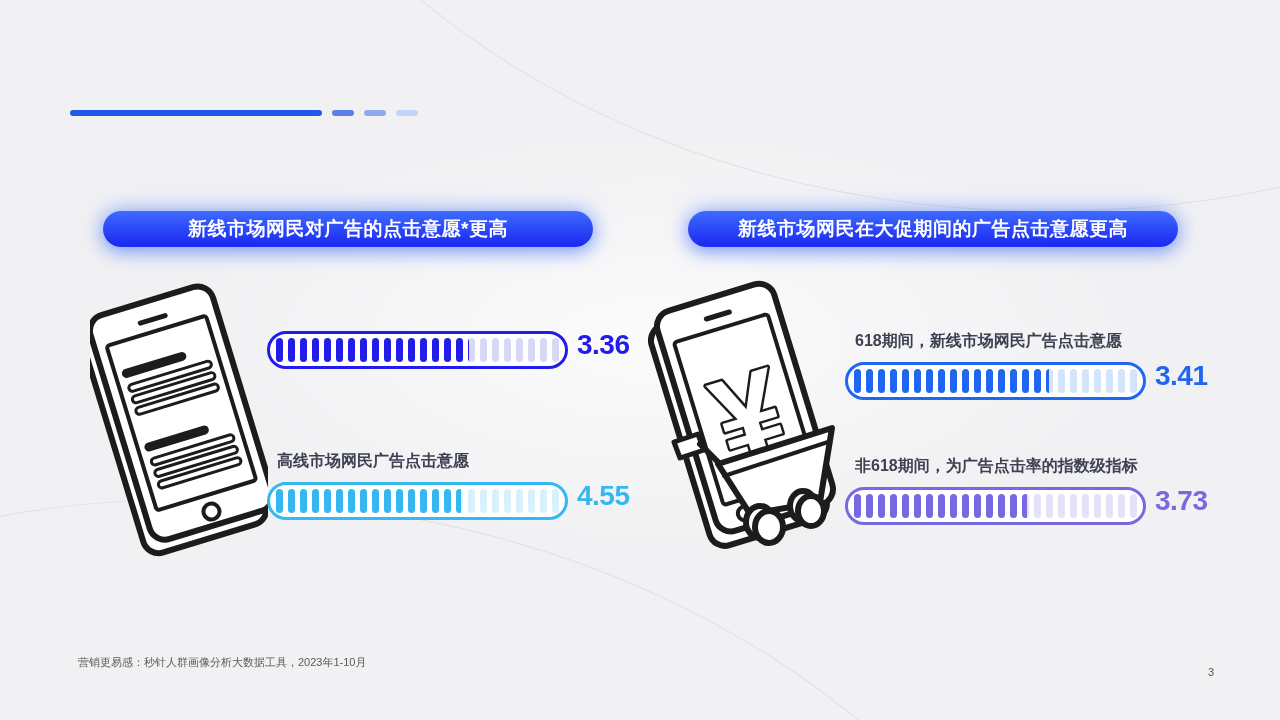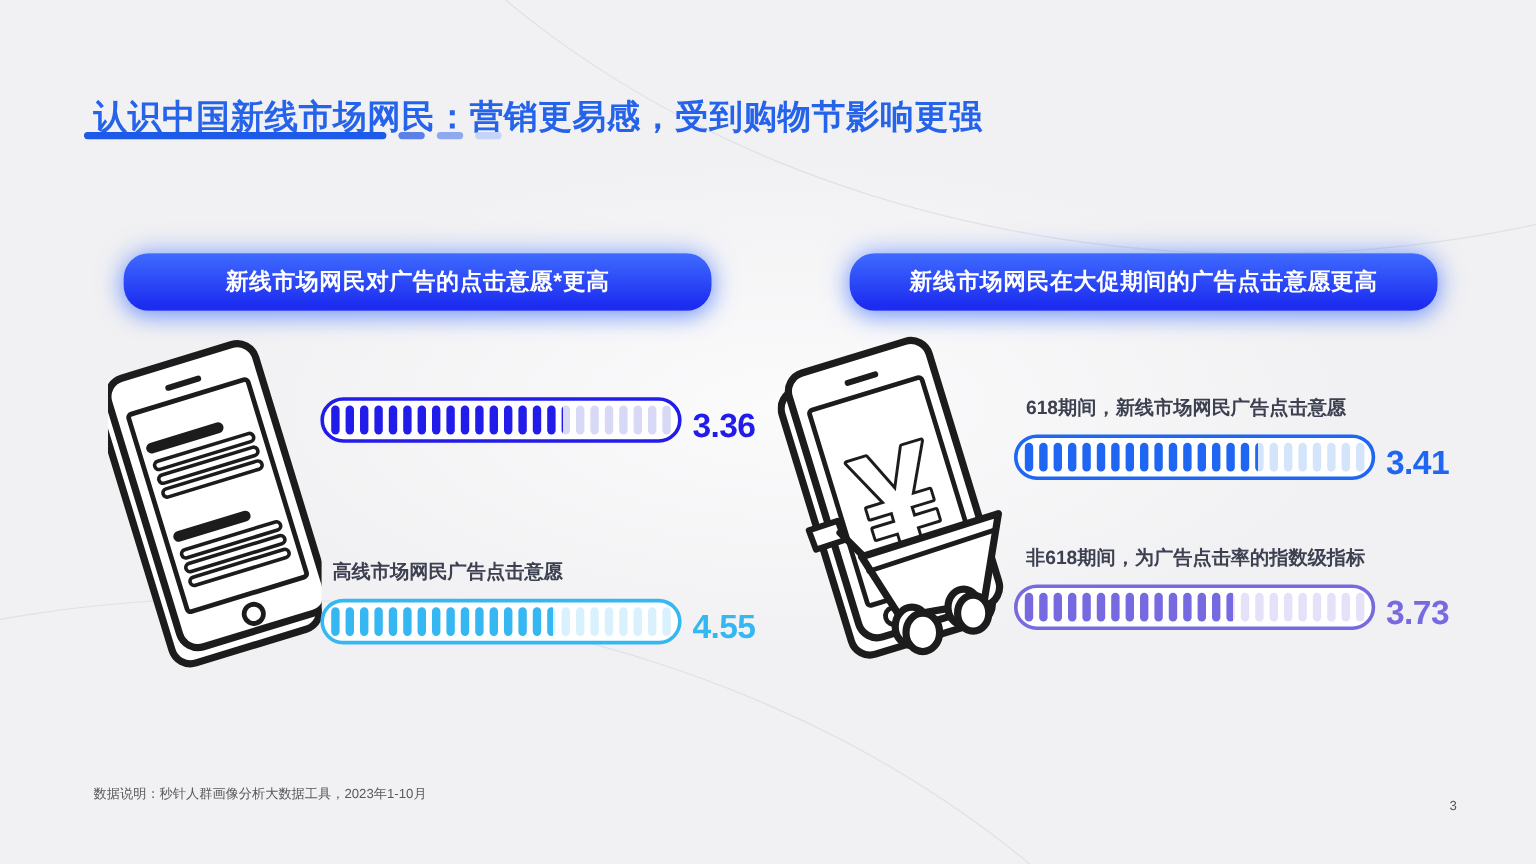--- a/index.html
+++ b/index.html
@@ -13,55 +13,54 @@
 
   .title{position:absolute;left:78px;top:60px;font-size:28px;font-weight:700;
     color:var(--accent,#2563eb);letter-spacing:.5px;white-space:nowrap;}
   .underline{position:absolute;left:70px;top:110px;display:flex;gap:10px;align-items:center;}
   .underline span{height:6px;border-radius:3px;display:block;}
   .u-long{width:252px;background:#1d5ae9;}
   .u-d1{width:22px;background:#5b80e7;}
   .u-d2{width:22px;background:#8ea9ef;}
   .u-d3{width:22px;background:#c5d3f8;}
 
-  .banner{position:absolute;top:211px;width:490px;height:48px;border-radius:21px;
+  .banner{position:absolute;top:211px;width:490px;height:36px;border-radius:21px;
     display:flex;align-items:center;justify-content:center;
     color:#fff;font-size:19px;font-weight:700;letter-spacing:.5px;
     background:linear-gradient(180deg,#3f6bff 0%,#1c2cf0 92%);
     box-shadow:0 0 22px rgba(60,110,255,.55),0 6px 16px rgba(60,110,255,.35);}
   .banner.left{left:103px}
-  .banner.right{left:708px}
+  .banner.right{left:688px}
 
   .illu{position:absolute;}
   .illu.tablet{left:90px;top:280px;}
   .illu.phone{left:648px;top:264px;}
   .illu svg{display:block}
   .line-art{stroke:#1c1c1c;stroke-linecap:round;stroke-linejoin:round;}
 
   .bar-block{position:absolute;width:370px;}
   .bar-label{font-size:16px;font-weight:700;color:#3d4050;line-height:19px;
     margin:0 0 12px 10px;white-space:nowrap;}
-  .bar-row{display:flex;align-items:flex-end;gap:9px;}
+  .bar-row{display:flex;align-items:flex-start;gap:9px;}
   .pill-bar{display:flex;gap:5px;background:#fff;border:3px solid #333;
     border-radius:19px;padding:4px 6px;flex:none;}
   .pill{width:7px;height:24px;border-radius:3.5px;flex:none;}
   .bar-value{font-size:28px;font-weight:700;letter-spacing:-.5px;line-height:1;}
 
   .footnote{position:absolute;left:78px;top:654px;font-size:11px;color:#595959;line-height:17px;}
   .page-num{position:absolute;right:66px;top:666px;font-size:11px;color:#555;}
 </style>
 </head>
 <body>
 
 <div class="slide" style="--accent: #2563eb;">
   <div class="bg-glow"></div>
   <div class="bg-curve tr"></div>
   <div class="bg-curve bl"></div>
 
-  <h1 class="title">认识中国新线市场网民：营销更易感，受到购物节影响更强</h1>
   <div class="underline">
     <span class="u-long"></span>
     <span class="u-d1"></span>
     <span class="u-d2"></span>
     <span class="u-d3"></span>
   </div>
 
   <div class="banner left">新线市场网民对广告的点击意愿*更高</div>
   <div class="banner right">新线市场网民在大促期间的广告点击意愿更高</div>
 
@@ -133,21 +132,21 @@
           <span class="pill" style="background: rgb(216, 216, 247);"></span>
           <span class="pill" style="background: rgb(216, 216, 247);"></span>
           <span class="pill" style="background: rgb(216, 216, 247);"></span>
           <span class="pill" style="background: rgb(216, 216, 247);"></span>
           <span class="pill" style="background: rgb(216, 216, 247);"></span>
         </div>
       <div class="bar-value" style="color: rgb(34, 28, 234);">3.36</div>
     </div>
   </div>
 
-  <div class="bar-block" style="left:267px;top:468px">
+  <div class="bar-block" style="left:267px;top:451px">
     <div class="bar-label">高线市场网民广告点击意愿</div>
     <div class="bar-row">
       <div class="pill-bar" style="border-color: rgb(53, 183, 241);">
           <span class="pill" style="background: rgb(53, 183, 241);"></span>
           <span class="pill" style="background: rgb(53, 183, 241);"></span>
           <span class="pill" style="background: rgb(53, 183, 241);"></span>
           <span class="pill" style="background: rgb(53, 183, 241);"></span>
           <span class="pill" style="background: rgb(53, 183, 241);"></span>
           <span class="pill" style="background: rgb(53, 183, 241);"></span>
           <span class="pill" style="background: rgb(53, 183, 241);"></span>
@@ -233,16 +232,16 @@
           <span class="pill" style="background: rgb(229, 225, 249);"></span>
           <span class="pill" style="background: rgb(229, 225, 249);"></span>
           <span class="pill" style="background: rgb(229, 225, 249);"></span>
           <span class="pill" style="background: rgb(229, 225, 249);"></span>
         </div>
       <div class="bar-value" style="color: rgb(119, 106, 224);">3.73</div>
     </div>
   </div>
 
   <div class="footnote">
-    <div>数据说明：秒针人群画像分析大数据工具，2023年1-10月</div>
+    <div>营销更易感：秒针人群画像分析大数据工具，2023年1-10月</div>
   </div>
   <div class="page-num">3</div>
 </div>
 
 </body></html>

